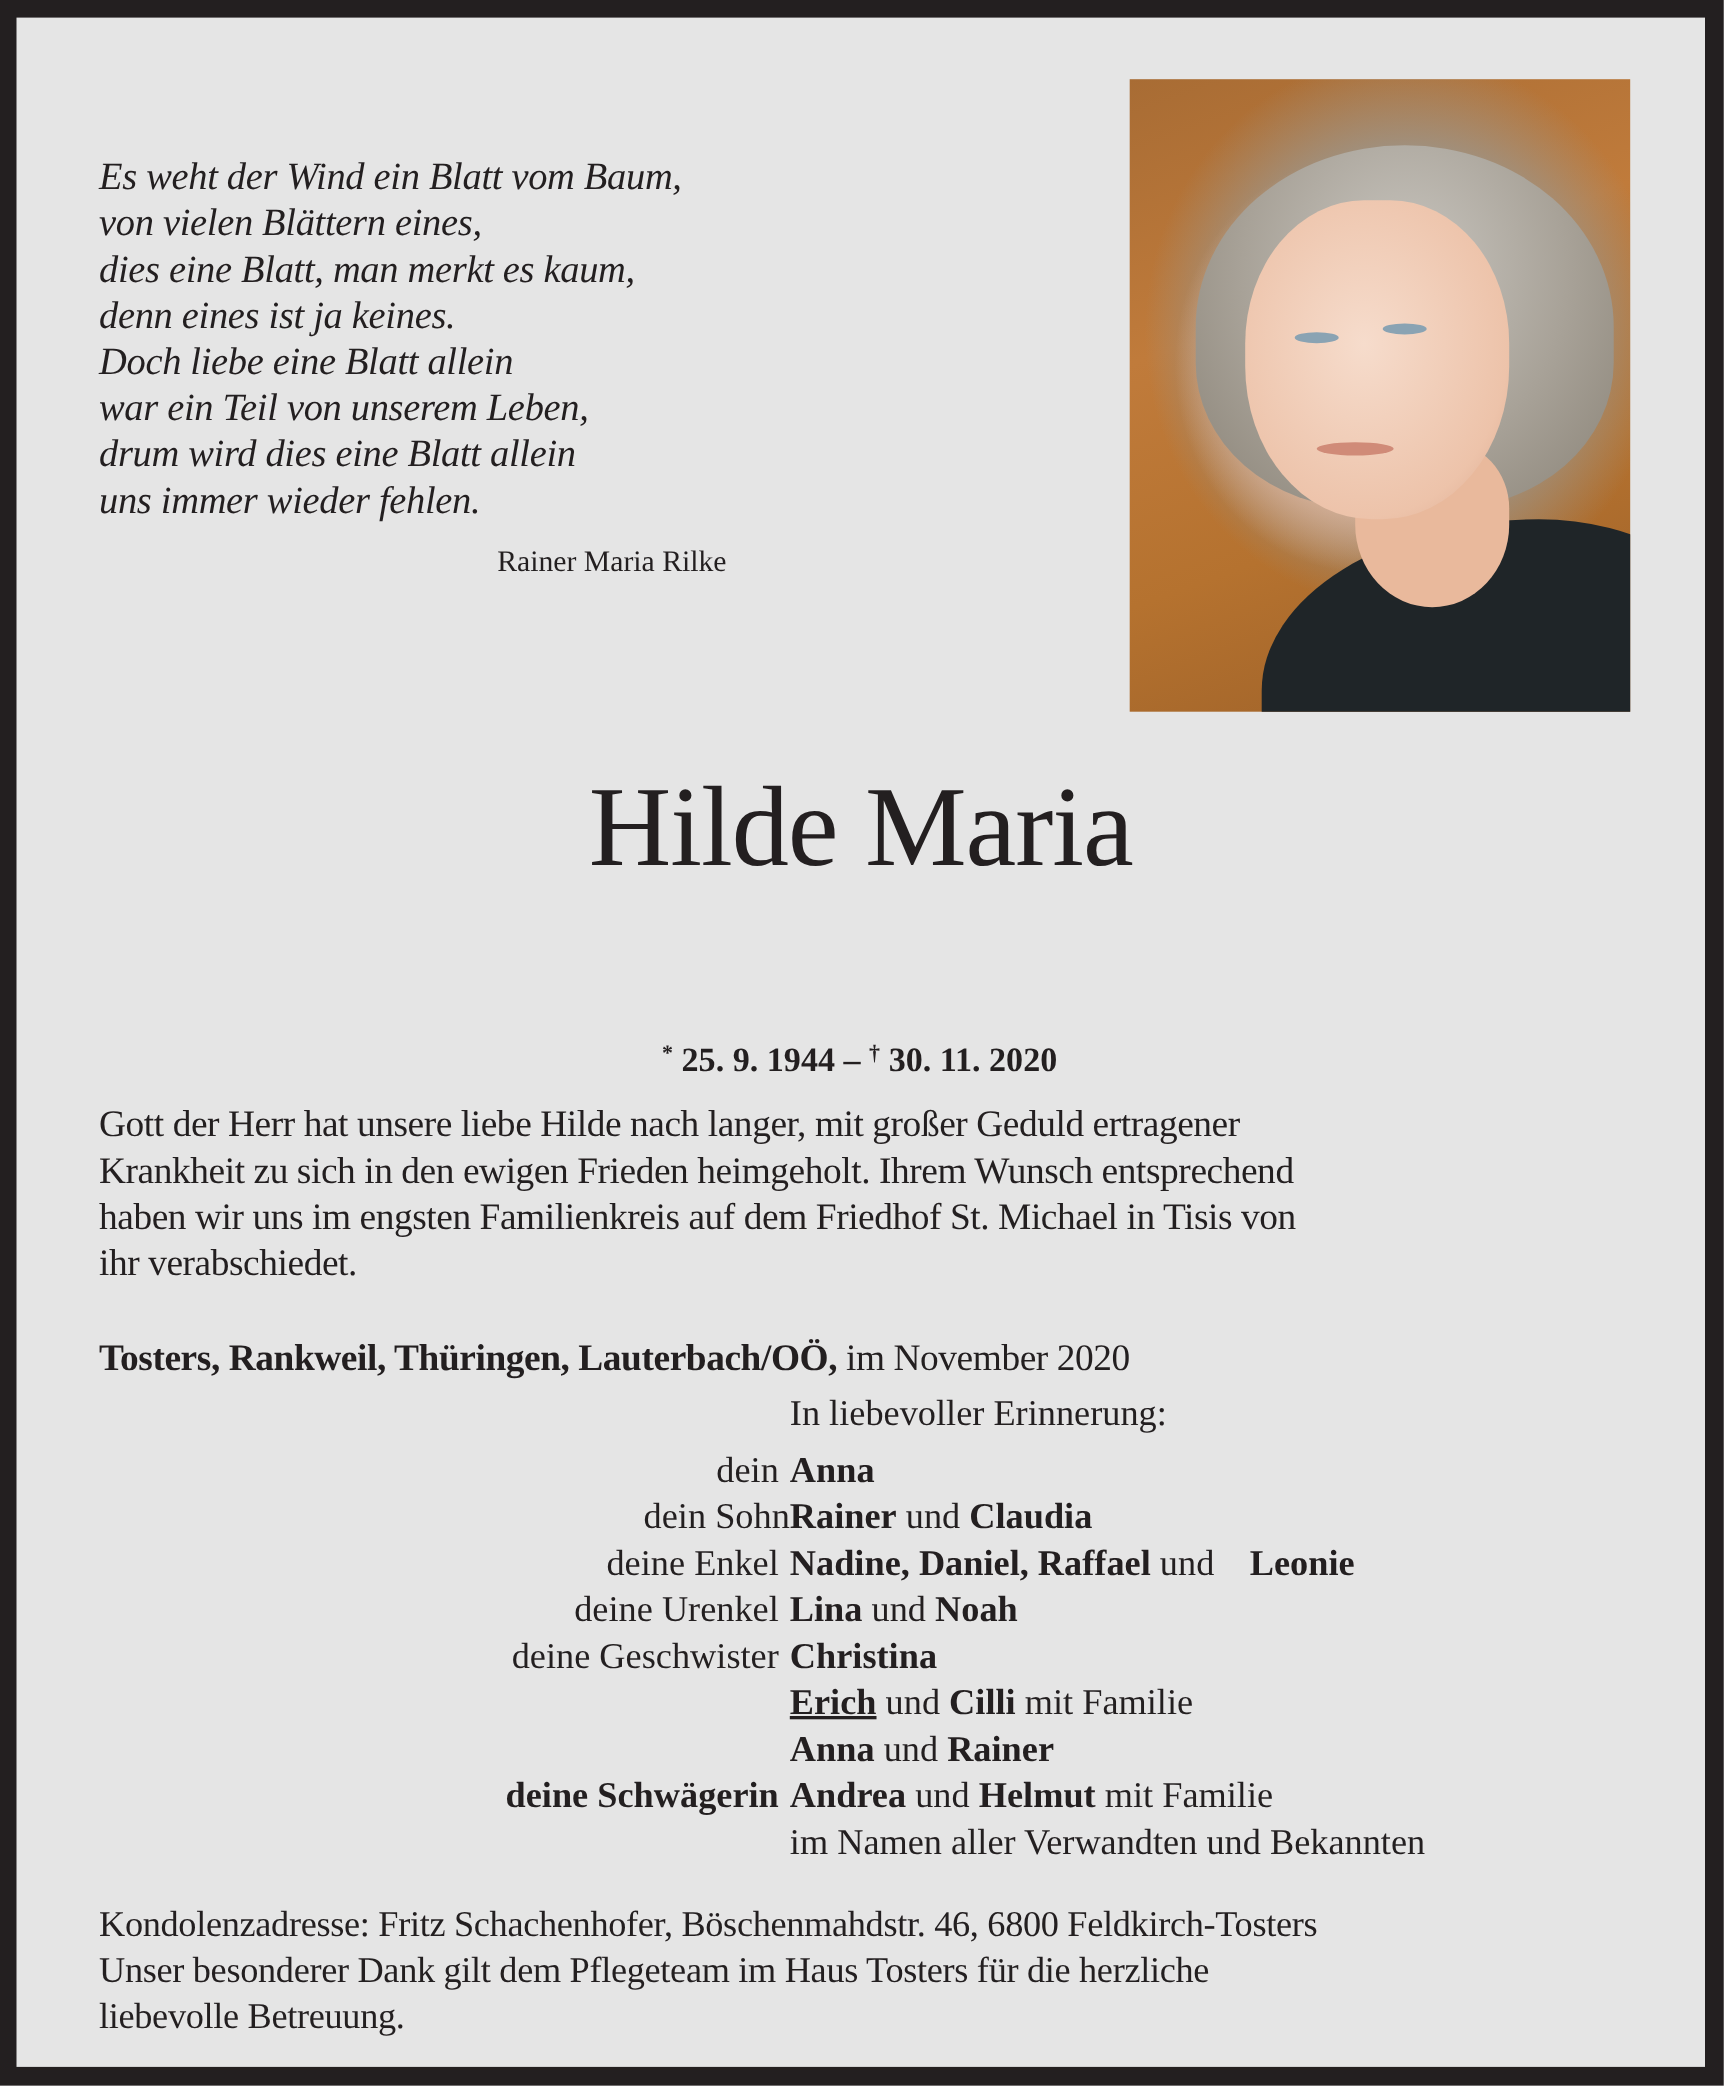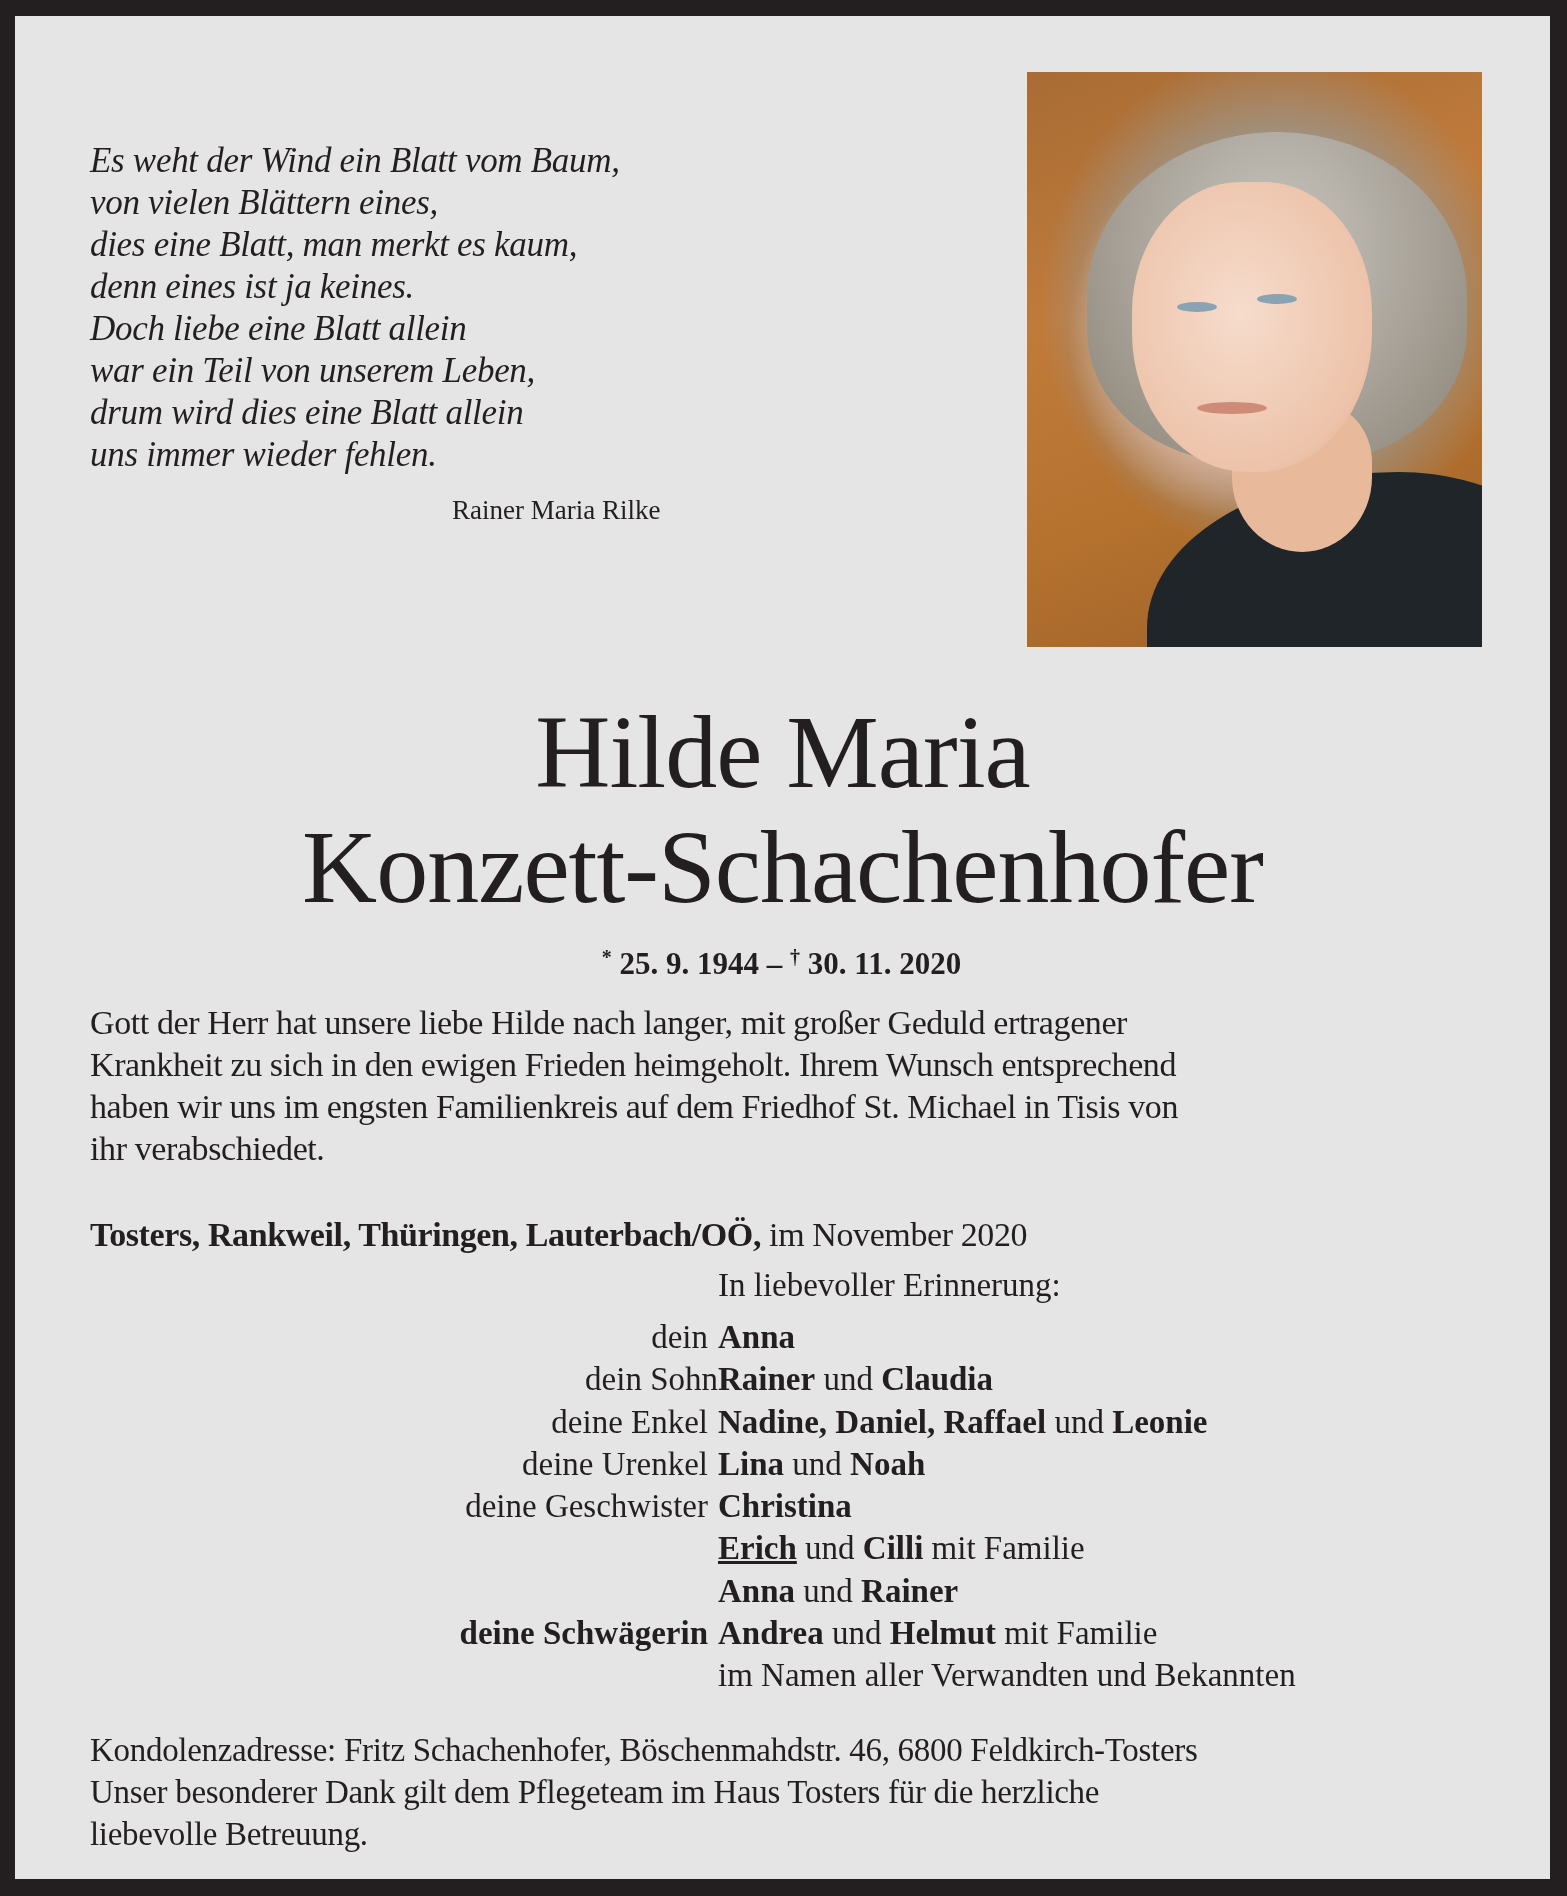--- a/index.html
+++ b/index.html
@@ -116,21 +116,20 @@
     <div class="hair"></div>
     <div class="shoulders"></div>
     <div class="neck"></div>
     <div class="face"></div>
     <div class="eye" style="left:150px;top:230px;"></div>
     <div class="eye" style="left:230px;top:222px;"></div>
     <div class="mouth"></div>
   </div>
 
   <div class="name-line" style="top:681px;">Hilde Maria</div>
-  <div class="name-line" style="top:796px;">Konzett-Schachenhofer</div>
 
   <div class="dates">
     <sup>*</sup>
     <span>25. 9. 1944</span>
     <span>–</span>
     <sup>†</sup>
     <span>30. 11. 2020</span>
   </div>
 
   <div class="body-text">
@@ -150,21 +149,21 @@
       <div class="family-row">
         <span class="family-label" style="right: auto; left: 93px;">dein</span>
         <span class="family-names"><b style="white-space: pre;">Anna</b></span>
       </div>
       <div class="family-row">
         <span class="family-label" style="right: auto; left: 103px;">dein Sohn</span>
         <span class="family-names"><b style="white-space: pre;">Rainer</b><span style="white-space: pre;"> und </span><b style="white-space: pre;">Claudia</b></span>
       </div>
       <div class="family-row">
         <span class="family-label" style="right: auto; left: 93px;">deine Enkel</span>
-        <span class="family-names"><b style="white-space: pre;">Nadine, Daniel, Raffael</b><span style="white-space: pre;"> und </span><b style="white-space: pre;">Leonie</b></span>
+        <span class="family-names"><b style="white-space: pre;">Nadine, Daniel, Raffael</b><span style="white-space: pre;"> und </span><b style="white-space: pre; margin-left: 24px;">Leonie</b></span>
       </div>
       <div class="family-row">
         <span class="family-label" style="right: auto; left: 93px;">deine Urenkel</span>
         <span class="family-names"><b style="white-space: pre;">Lina</b><span style="white-space: pre;"> und </span><b style="white-space: pre;">Noah</b></span>
       </div>
       <div class="family-row">
         <span class="family-label" style="right: auto; left: 93px;">deine Geschwister</span>
         <span class="family-names"><b style="white-space: pre;">Christina</b></span>
       </div>
       <div class="family-row">

